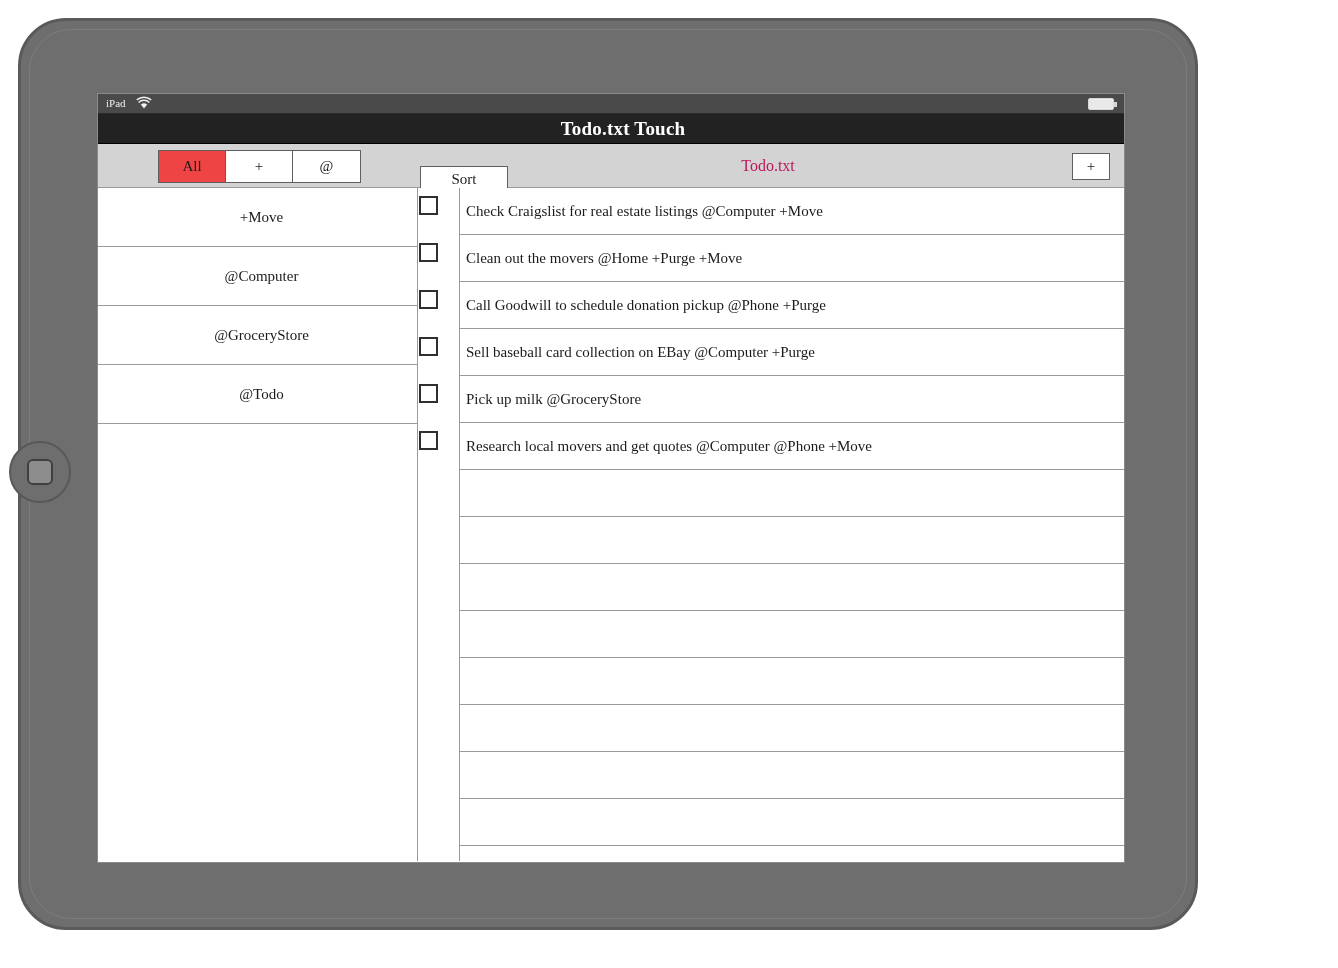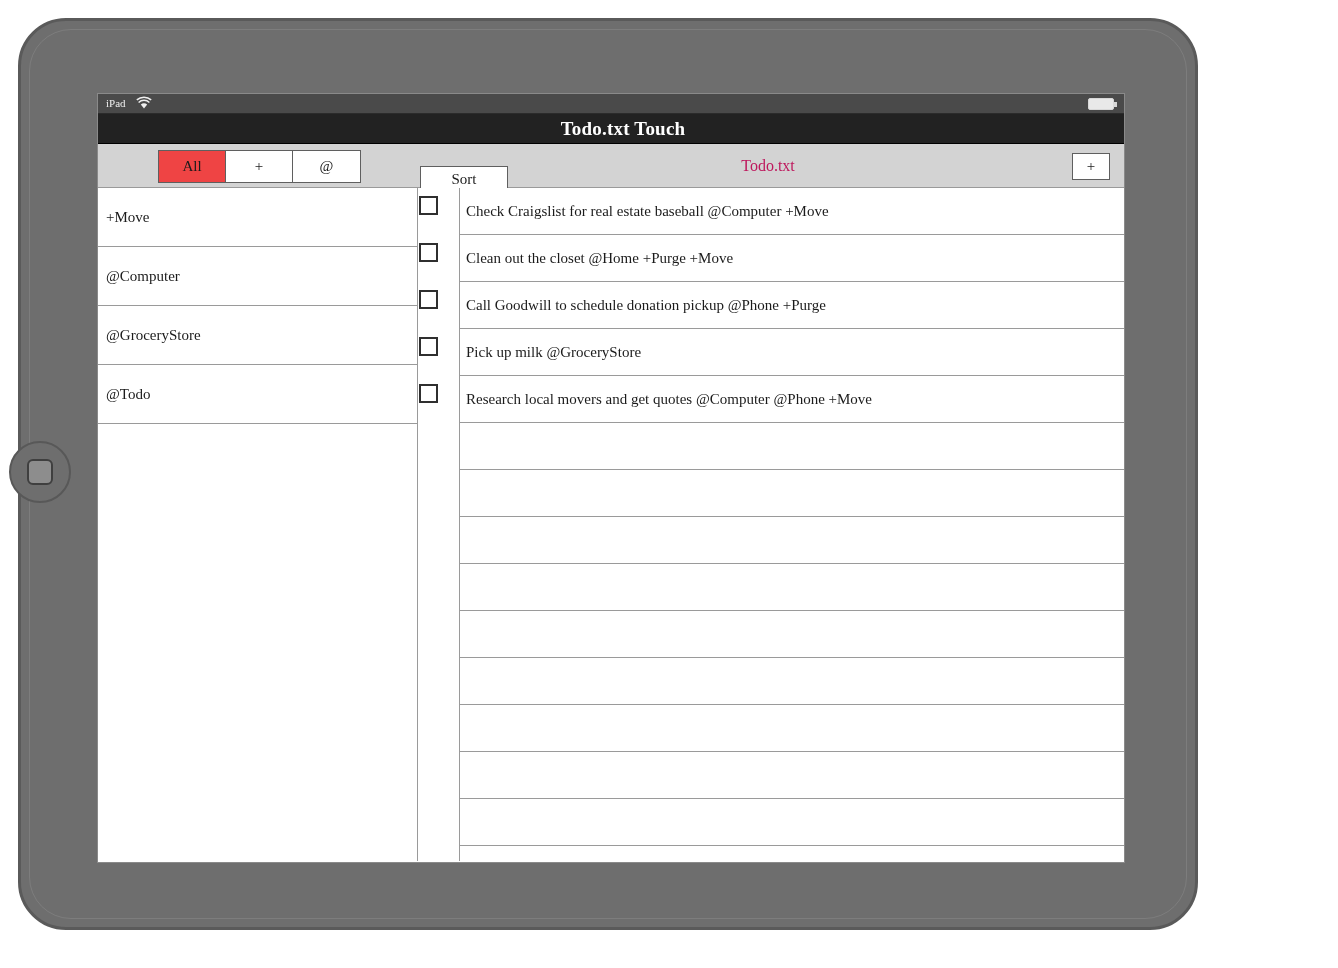--- a/index.html
+++ b/index.html
@@ -224,20 +224,21 @@
   }
   .filter-row {
     height: 59px;
     line-height: 59px;
     padding-left: 8px;
     font-size: 15px;
     color: #1b1b1b;
     border-bottom: 1px solid #9a9a9a;
     box-sizing: border-box;
     cursor: pointer;
+    text-align: center;
   }
   #filter-empty {
     border-right: 1px solid #9a9a9a;
     box-sizing: border-box;
   }
 
   
   #pane-gutter {
     width: 42px;
     background: #ffffff;
@@ -329,29 +330,33 @@
         <div class="filter-row">@GroceryStore</div>
         <div class="filter-row">@Todo</div>
         <div id="filter-empty"></div>
       </div>
 
       <div id="pane-gutter"></div>
 
       <div id="task-pane">
         <div class="task-row">
           <div class="task-checkbox"></div>
-          <div class="task-text">Check Craigslist for real estate baseball @Computer +Move</div>
-        </div>
-        <div class="task-row">
-          <div class="task-checkbox"></div>
-          <div class="task-text">Clean out the closet @Home +Purge +Move</div>
+          <div class="task-text">Check Craigslist for real estate listings @Computer +Move</div>
+        </div>
+        <div class="task-row">
+          <div class="task-checkbox"></div>
+          <div class="task-text">Clean out the movers @Home +Purge +Move</div>
         </div>
         <div class="task-row">
           <div class="task-checkbox"></div>
           <div class="task-text">Call Goodwill to schedule donation pickup @Phone +Purge</div>
+        </div>
+        <div class="task-row">
+          <div class="task-checkbox"></div>
+          <div class="task-text">Sell baseball card collection on EBay @Computer +Purge</div>
         </div>
         <div class="task-row">
           <div class="task-checkbox"></div>
           <div class="task-text">Pick up milk @GroceryStore</div>
         </div>
         <div class="task-row">
           <div class="task-checkbox"></div>
           <div class="task-text">Research local movers and get quotes @Computer @Phone +Move</div>
         </div>
 

